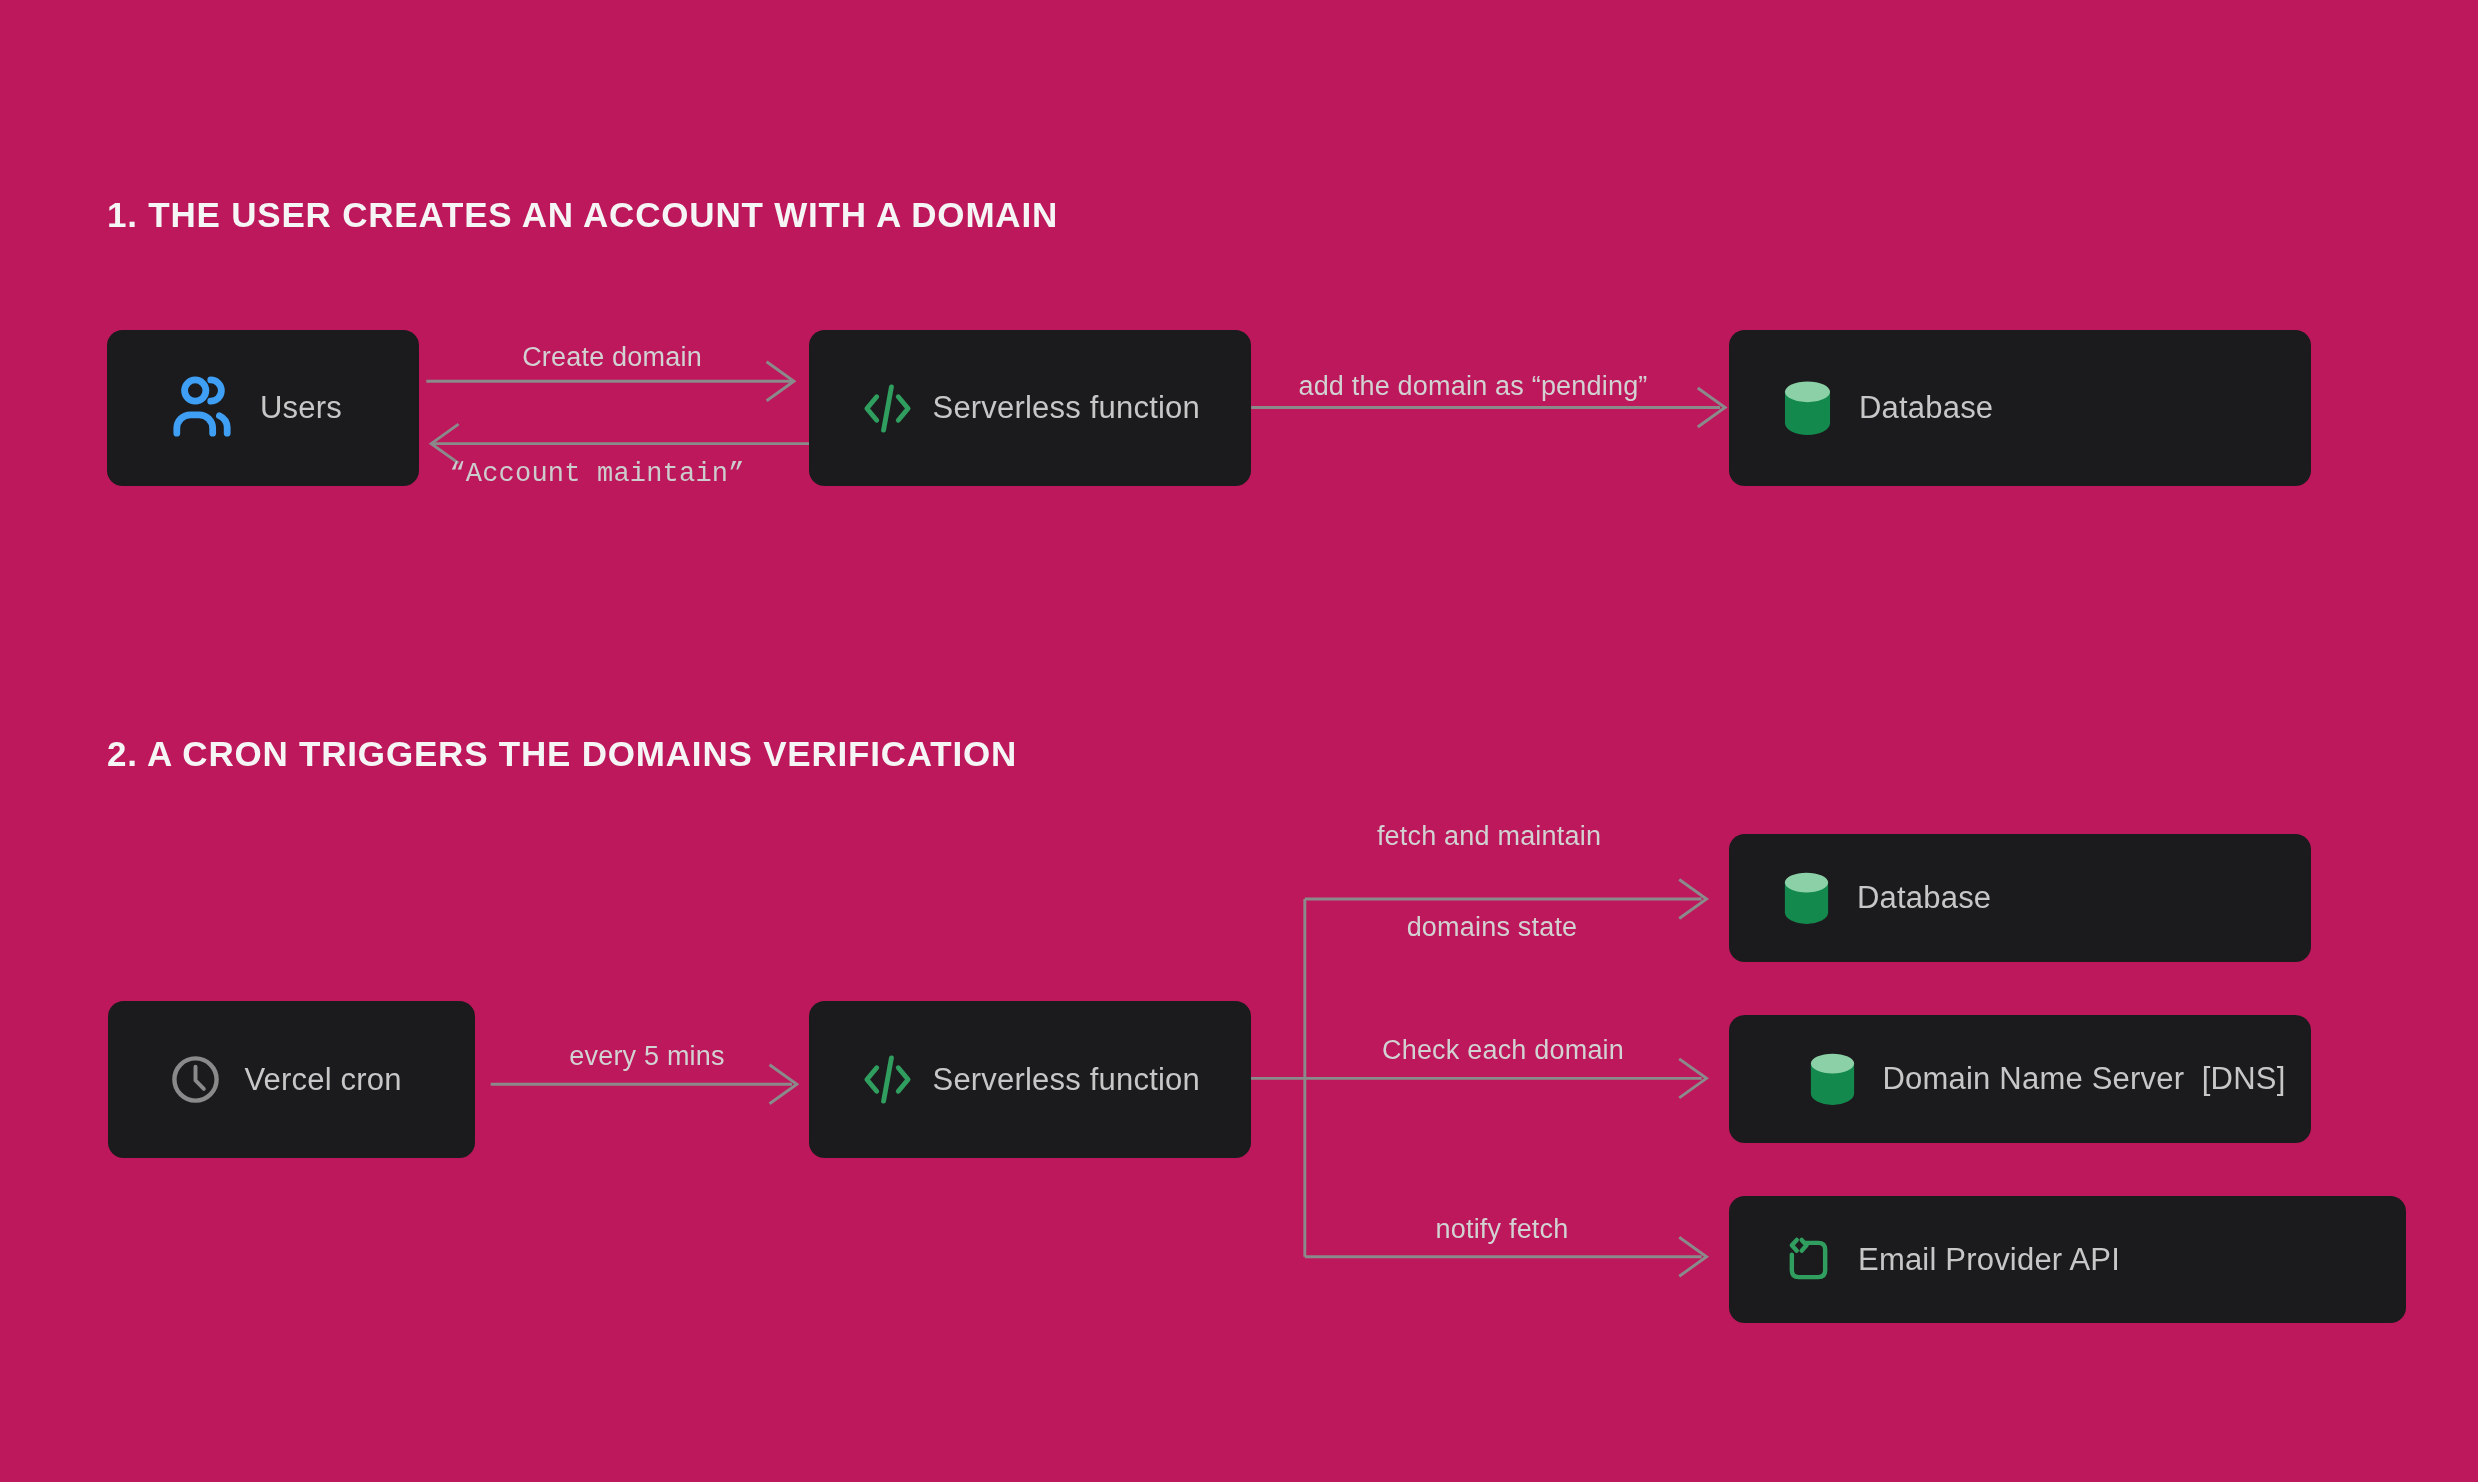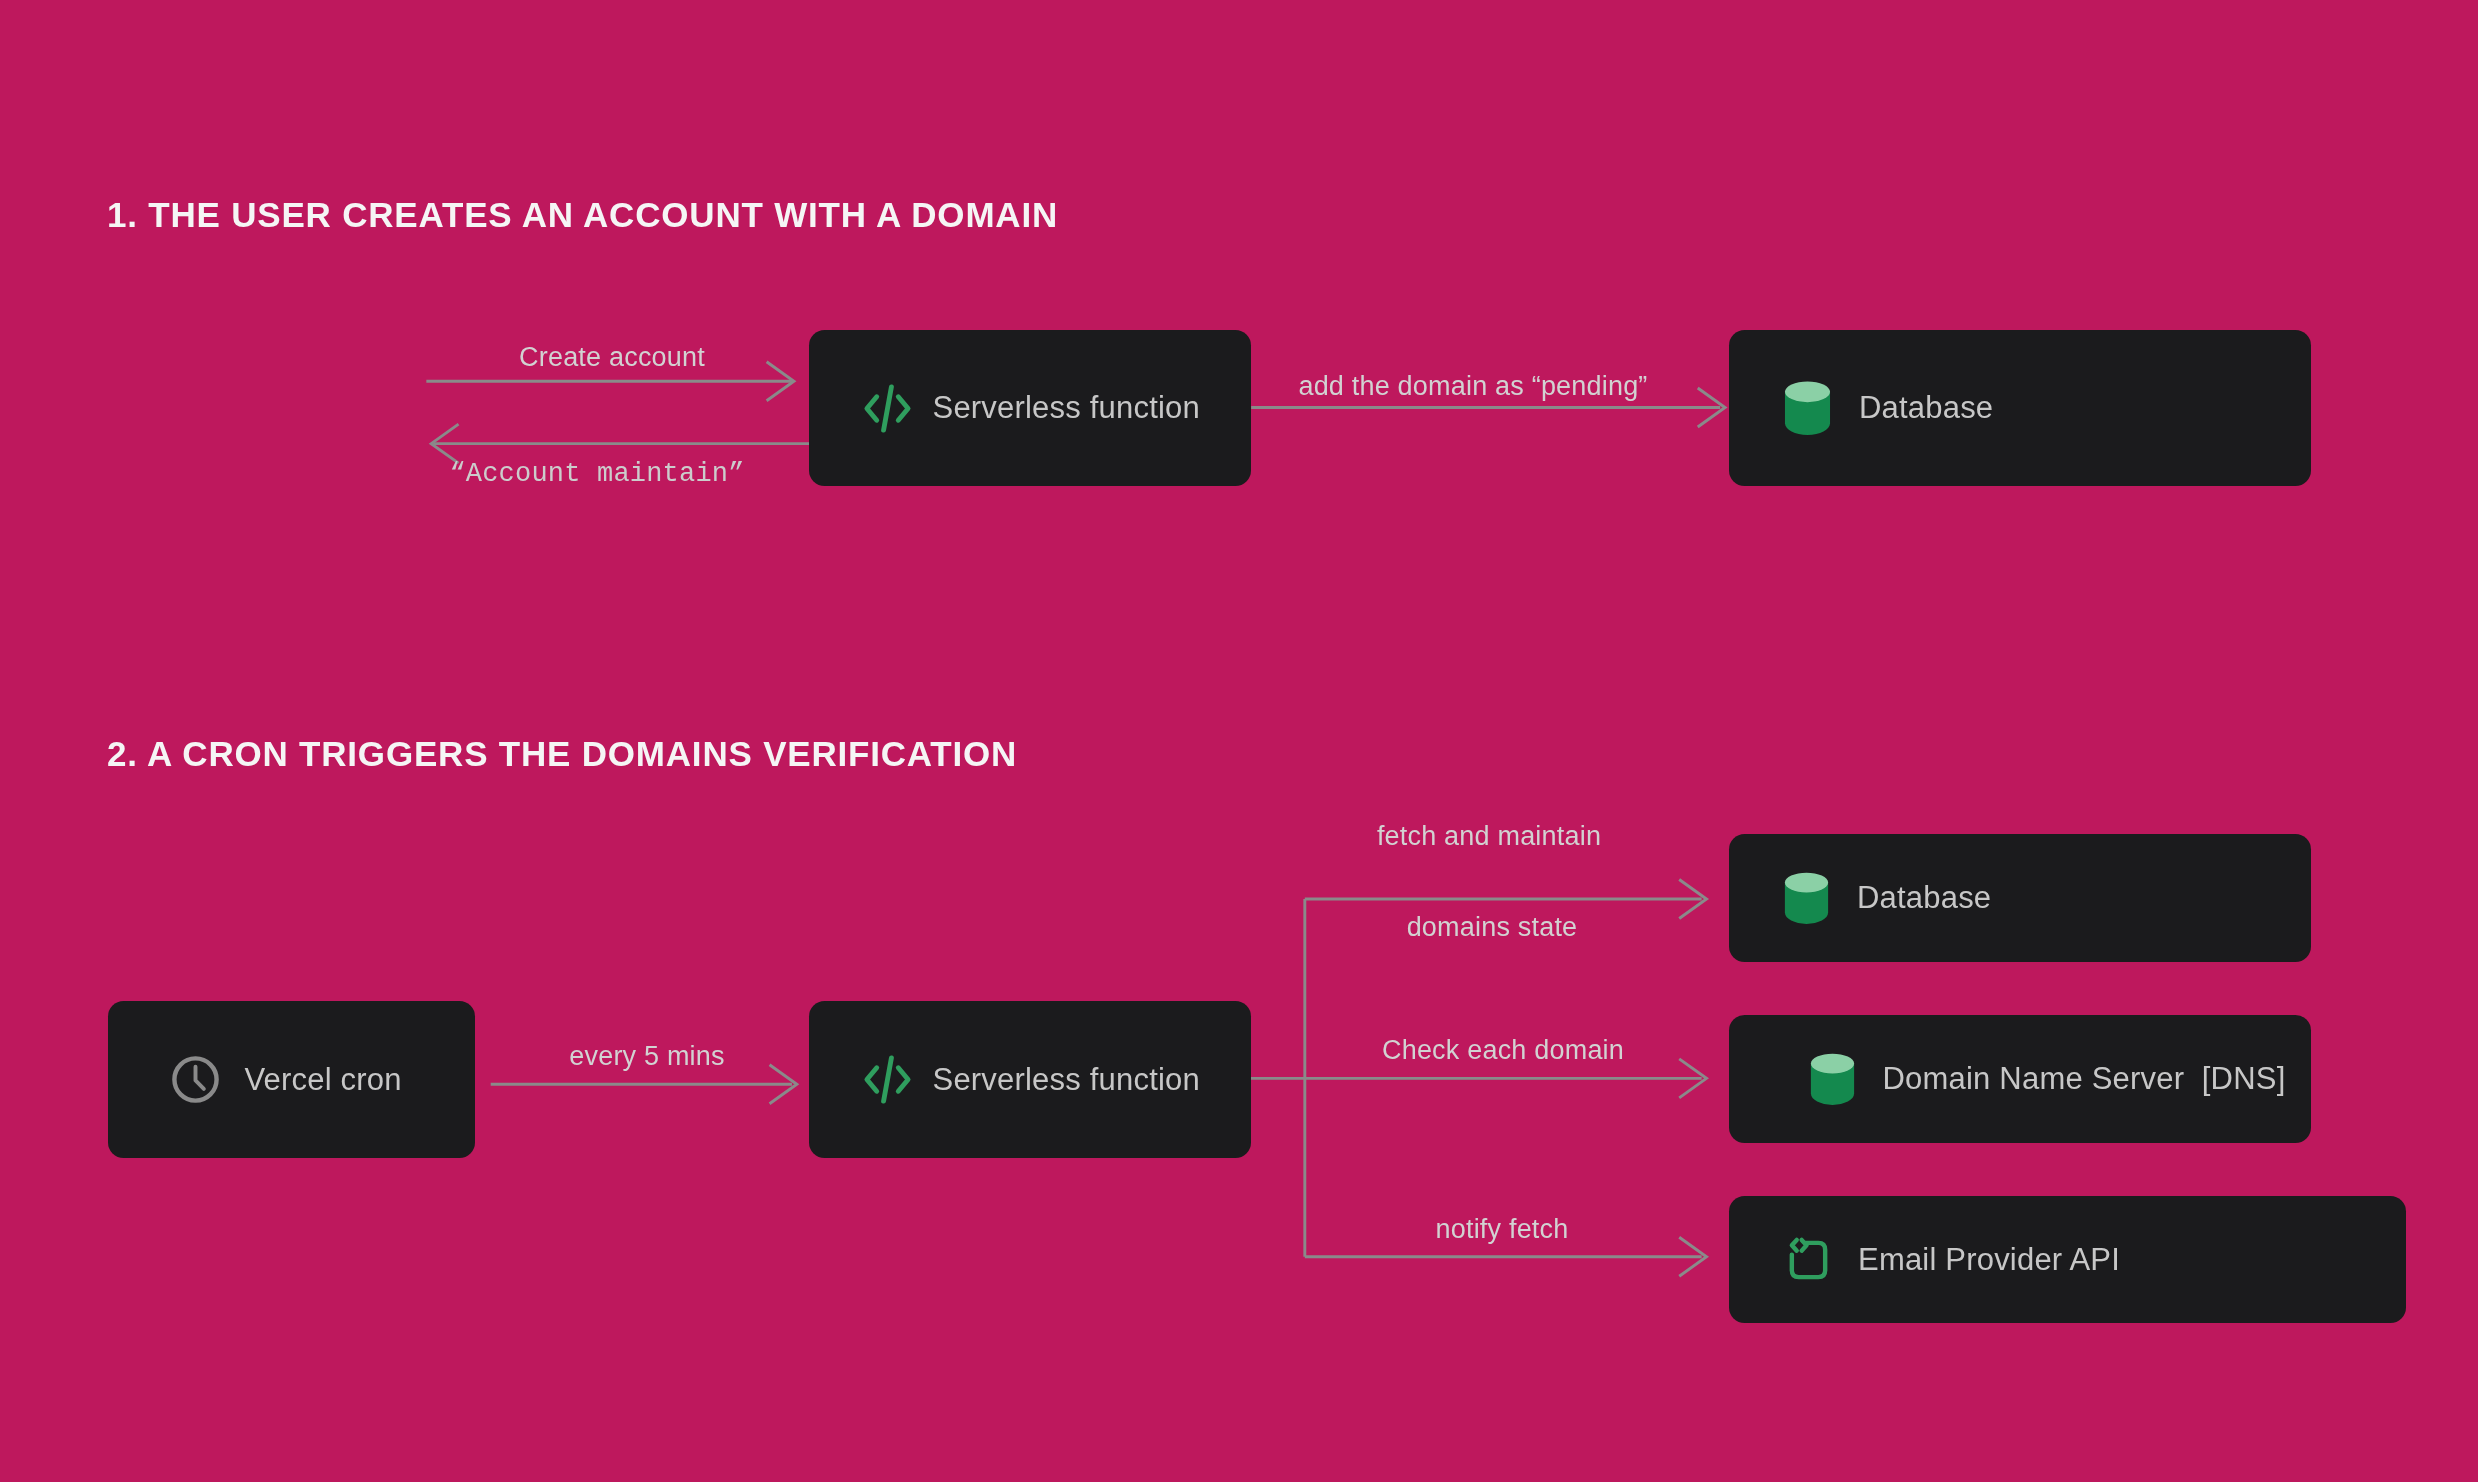--- a/index.html
+++ b/index.html
@@ -97,20 +97,31 @@
 
     <g>
       <line x1="1338" y1="1289" x2="1745" y2="1289"></line>
       <polyline points="1722,1269 1750,1289 1722,1309"></polyline>
     </g>
   </svg>
 
   <div class="heading" style="left:107px; top:195px;">1. THE USER CREATES AN ACCOUNT WITH A DOMAIN</div>
   <div class="heading" style="left:107px; top:734px;">2. A CRON TRIGGERS THE DOMAINS VERIFICATION</div>
 
+  <div class="node" style="left:107px; top:330px; width:312px; height:156px; padding-left:64px; gap:27px;">
+    <span class="icon">
+      <svg width="62" height="70" viewBox="0 0 64 72" fill="none" stroke="#3e9ff5" stroke-width="7" stroke-linecap="round" stroke-linejoin="round">
+        <path d="M41 7 a11 11 0 0 1 0 22"></path>
+        <circle cx="25" cy="18" r="11"></circle>
+        <path d="M6 62 v-5 a14 14 0 0 1 14 -14 h9 a14 14 0 0 1 14 14 v5"></path>
+        <path d="M50 44 a14 14 0 0 1 8 12 v6"></path>
+      </svg>
+    </span>
+    <span class="label">Users</span>
+  </div>
 
   <div class="node" style="left:809px; top:330px; width:442px; height:156px; padding-left:53px; gap:19.5px;">
     <span class="icon">
       <svg width="51" height="57" viewBox="0 0 52 58" fill="none" stroke="#2f9e5e" stroke-width="5" stroke-linecap="round" stroke-linejoin="round">
         <polyline points="15,17 5,29 15,41"></polyline>
         <polyline points="37,17 47,29 37,41"></polyline>
         <line x1="30" y1="7" x2="22" y2="51"></line>
       </svg>
     </span>
     <span class="label">Serverless function</span>
@@ -119,21 +130,21 @@
   <div class="node" style="left:1729px; top:330px; width:582px; height:156px; padding-left:54px; gap:27px;">
     <span class="icon">
       <svg width="49" height="57" viewBox="0 0 50 58">
         <path d="M2 12 V44 C2 50.6 12.3 56 25 56 C37.7 56 48 50.6 48 44 V12 Z" fill="#14894e"></path>
         <ellipse cx="25" cy="12" rx="23" ry="10.5" fill="#8bd0a6"></ellipse>
       </svg>
     </span>
     <span class="label">Database</span>
   </div>
 
-  <div class="edge-label" style="left:612px; top:341px;">Create account</div>
+  <div class="edge-label" style="left:612px; top:341px;">Create domain</div>
   <div class="edge-label mono" style="left:597px; top:458px;">“Account maintain”</div>
   <div class="edge-label" style="left:1473px; top:370px;">add the domain as “pending”</div>
 
   <div class="node" style="left:108px; top:1001px; width:367px; height:157px; padding-left:62px; gap:23.4px;">
     <span class="icon">
       <svg width="51" height="51" viewBox="0 0 52 52" fill="none" stroke="#8a8a8a" stroke-linecap="round" stroke-linejoin="round">
         <circle cx="26" cy="26" r="21.5" stroke-width="4.5"></circle>
         <path d="M26 13 V27 L34.5 35.5" stroke-width="4"></path>
       </svg>
     </span>

